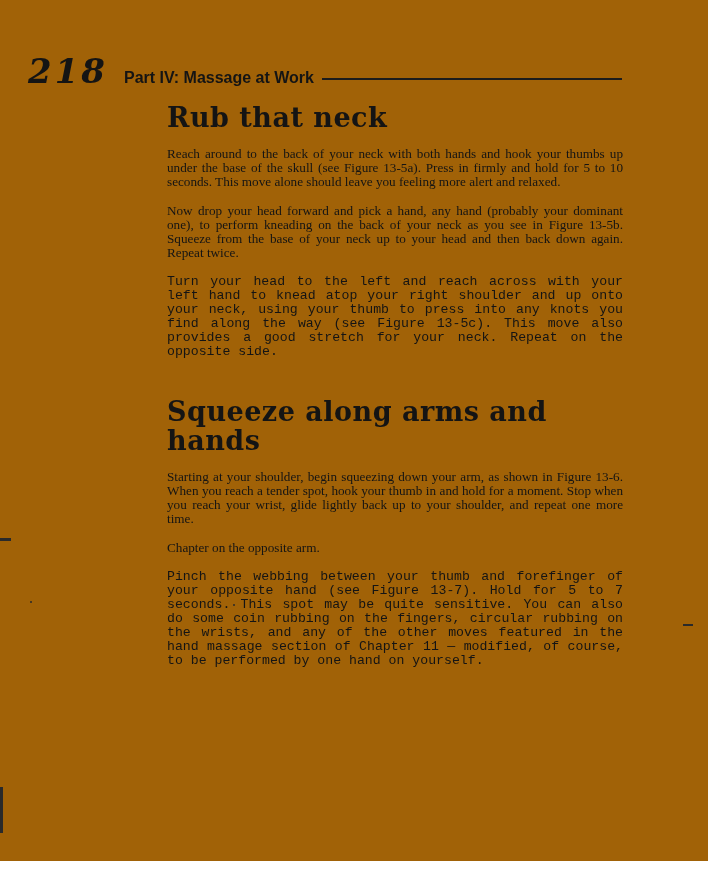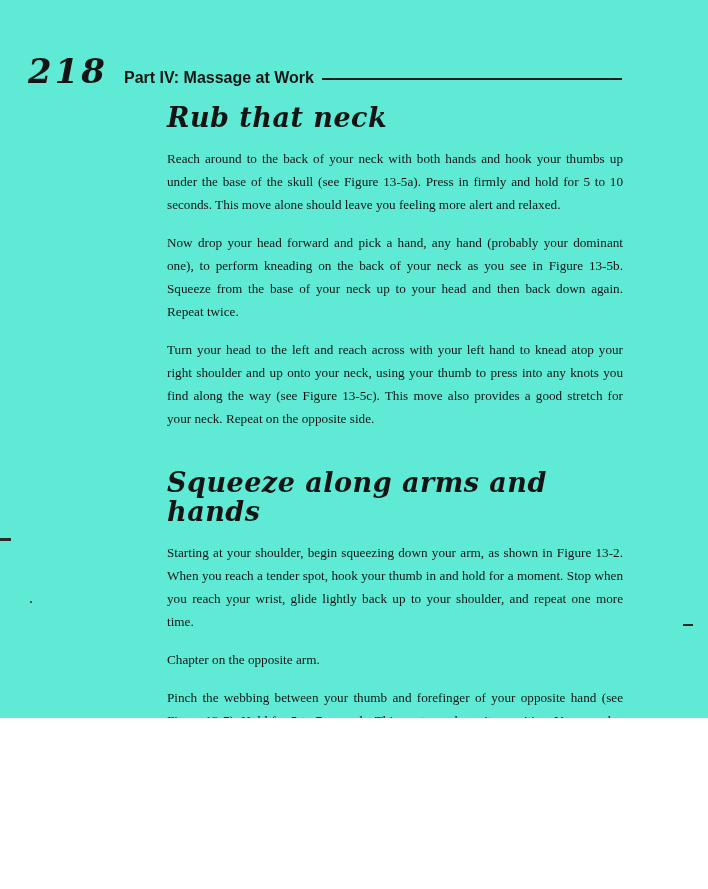--- a/index.html
+++ b/index.html
@@ -3,22 +3,22 @@
 <meta charset="utf-8">
 <style>
   html, body {
     margin: 0;
     padding: 0;
     background: #ffffff;
   }
   .page {
     position: relative;
     width: 708px;
-    height: 718px;
-    background: #5eead4;
+    height: 861px;
+    background: #a16207;
     overflow: hidden;
     font-family: "Liberation Serif", serif;
     color: #141414;
   }
   
   .page-header {
     position: absolute;
     top: 54px;
     left: 28px;
     right: 86px;
@@ -48,38 +48,38 @@
   }
   
   .content {
     position: absolute;
     top: 103px;
     left: 167px;
     width: 456px;
   }
   .script-heading {
     font-family: "DejaVu Serif", serif;
-    font-style: italic;
     font-weight: bold;
     font-size: 27px;
     letter-spacing: 0.5px;
     margin: 0 0 14px 0;
     line-height: 1.1;
   }
   .section + .section {
     margin-top: 38px;
   }
   .content p {
     font-size: 13.2px;
-    line-height: 23px;
+    line-height: 14px;
     text-align: justify;
     margin: 0 0 15px 0;
   }
   .content p:last-child {
     margin-bottom: 0;
+    font-family: Liberation Mono, monospace;
   }
   
   .artifact {
     position: absolute;
     background: #2a2a2a;
   }
   .artifact-dash-left   { left: 0;   top: 538px; width: 11px; height: 3px; }
   .artifact-bar-left    { left: 0;   top: 787px; width: 3px;  height: 46px; }
   .artifact-speck-1     { left: 30px;  top: 601px; width: 2px; height: 2px; border-radius: 50%; }
   .artifact-speck-2     { left: 233px; top: 604px; width: 2px; height: 2px; border-radius: 50%; }
@@ -101,21 +101,21 @@
 
     <section class="section">
       <h2 class="script-heading">Rub that neck</h2>
       <p>Reach around to the back of your neck with both hands and hook your thumbs up under the base of the skull (see Figure 13-5a). Press in firmly and hold for 5 to 10 seconds. This move alone should leave you feeling more alert and relaxed.</p>
       <p>Now drop your head forward and pick a hand, any hand (probably your dominant one), to perform kneading on the back of your neck as you see in Figure 13-5b. Squeeze from the base of your neck up to your head and then back down again. Repeat twice.</p>
       <p>Turn your head to the left and reach across with your left hand to knead atop your right shoulder and up onto your neck, using your thumb to press into any knots you find along the way (see Figure 13-5c). This move also provides a good stretch for your neck. Repeat on the opposite side.</p>
     </section>
 
     <section class="section">
       <h2 class="script-heading">Squeeze along arms and hands</h2>
-      <p>Starting at your shoulder, begin squeezing down your arm, as shown in Figure 13-2. When you reach a tender spot, hook your thumb in and hold for a moment. Stop when you reach your wrist, glide lightly back up to your shoulder, and repeat one more time.</p>
+      <p>Starting at your shoulder, begin squeezing down your arm, as shown in Figure 13-6. When you reach a tender spot, hook your thumb in and hold for a moment. Stop when you reach your wrist, glide lightly back up to your shoulder, and repeat one more time.</p>
       <p>Chapter on the opposite arm.</p>
       <p>Pinch the webbing between your thumb and forefinger of your opposite hand (see Figure 13-7). Hold for 5 to 7 seconds. This spot may be quite sensitive. You can also do some coin rubbing on the fingers, circular rubbing on the wrists, and any of the other moves featured in the hand massage section of Chapter 11 — modified, of course, to be performed by one hand on yourself.</p>
     </section>
 
   </main>
 
   <div class="artifact artifact-dash-left"></div>
   <div class="artifact artifact-bar-left"></div>
   <div class="artifact artifact-speck-1"></div>
   <div class="artifact artifact-speck-2"></div>

